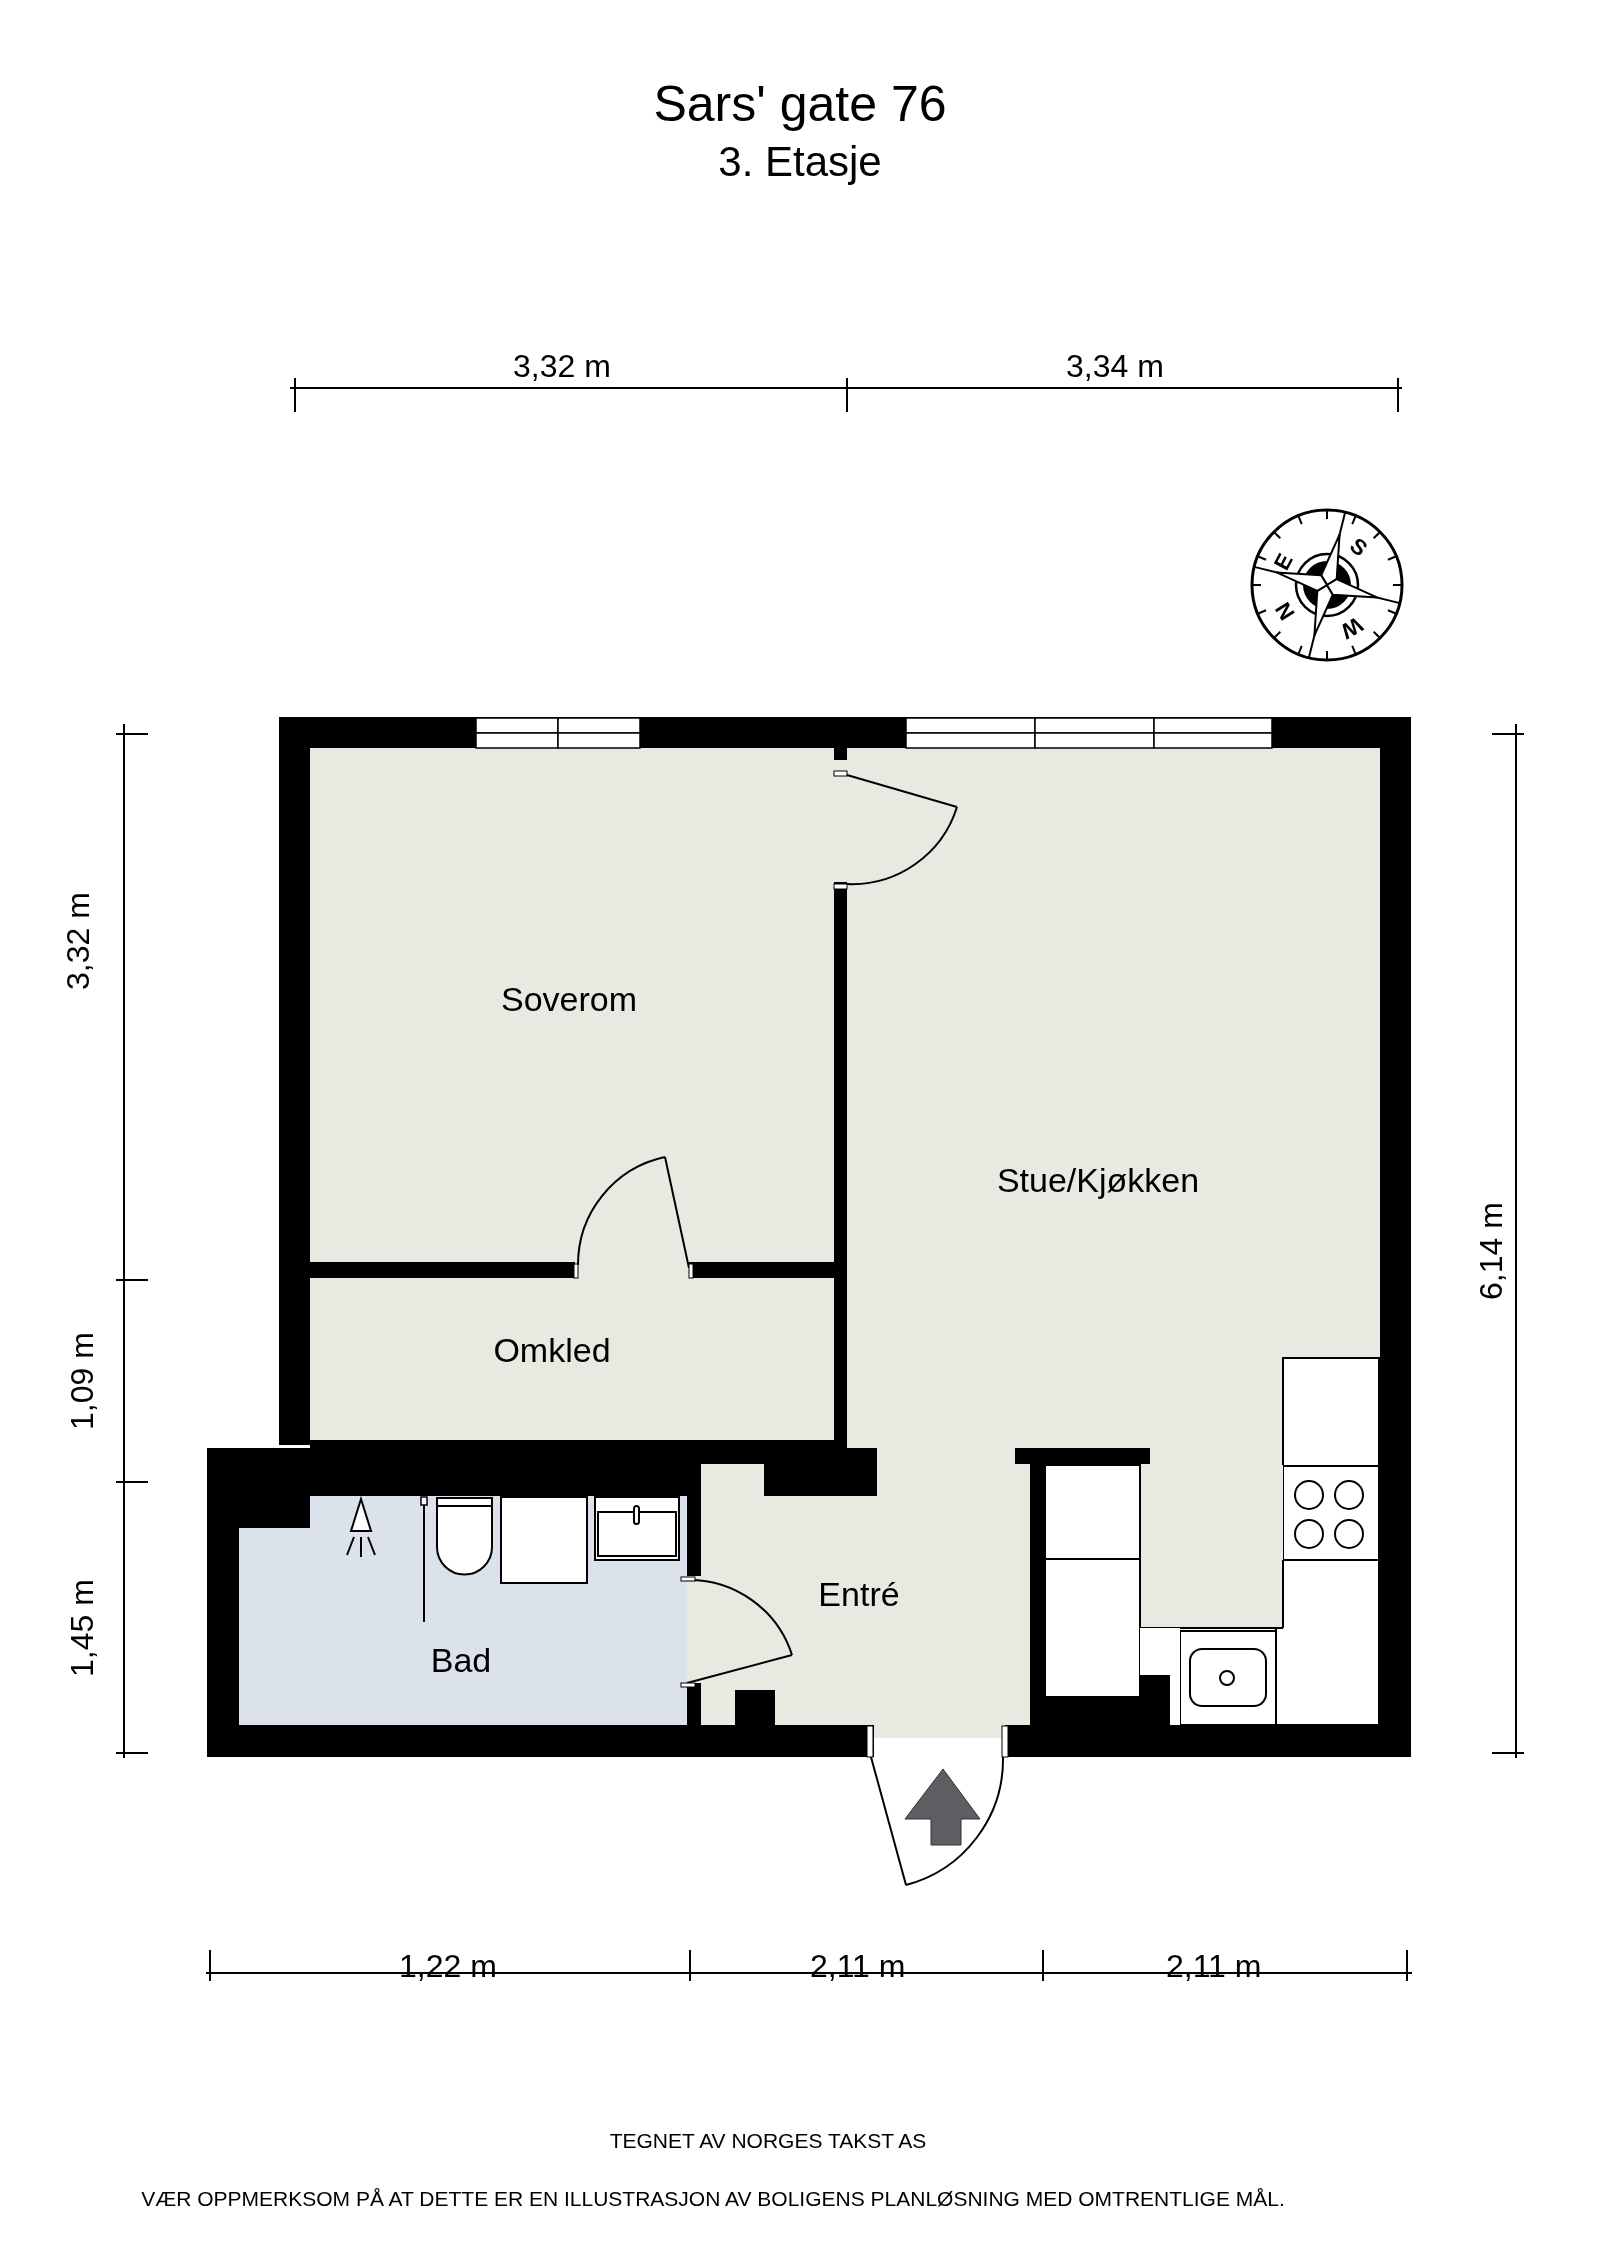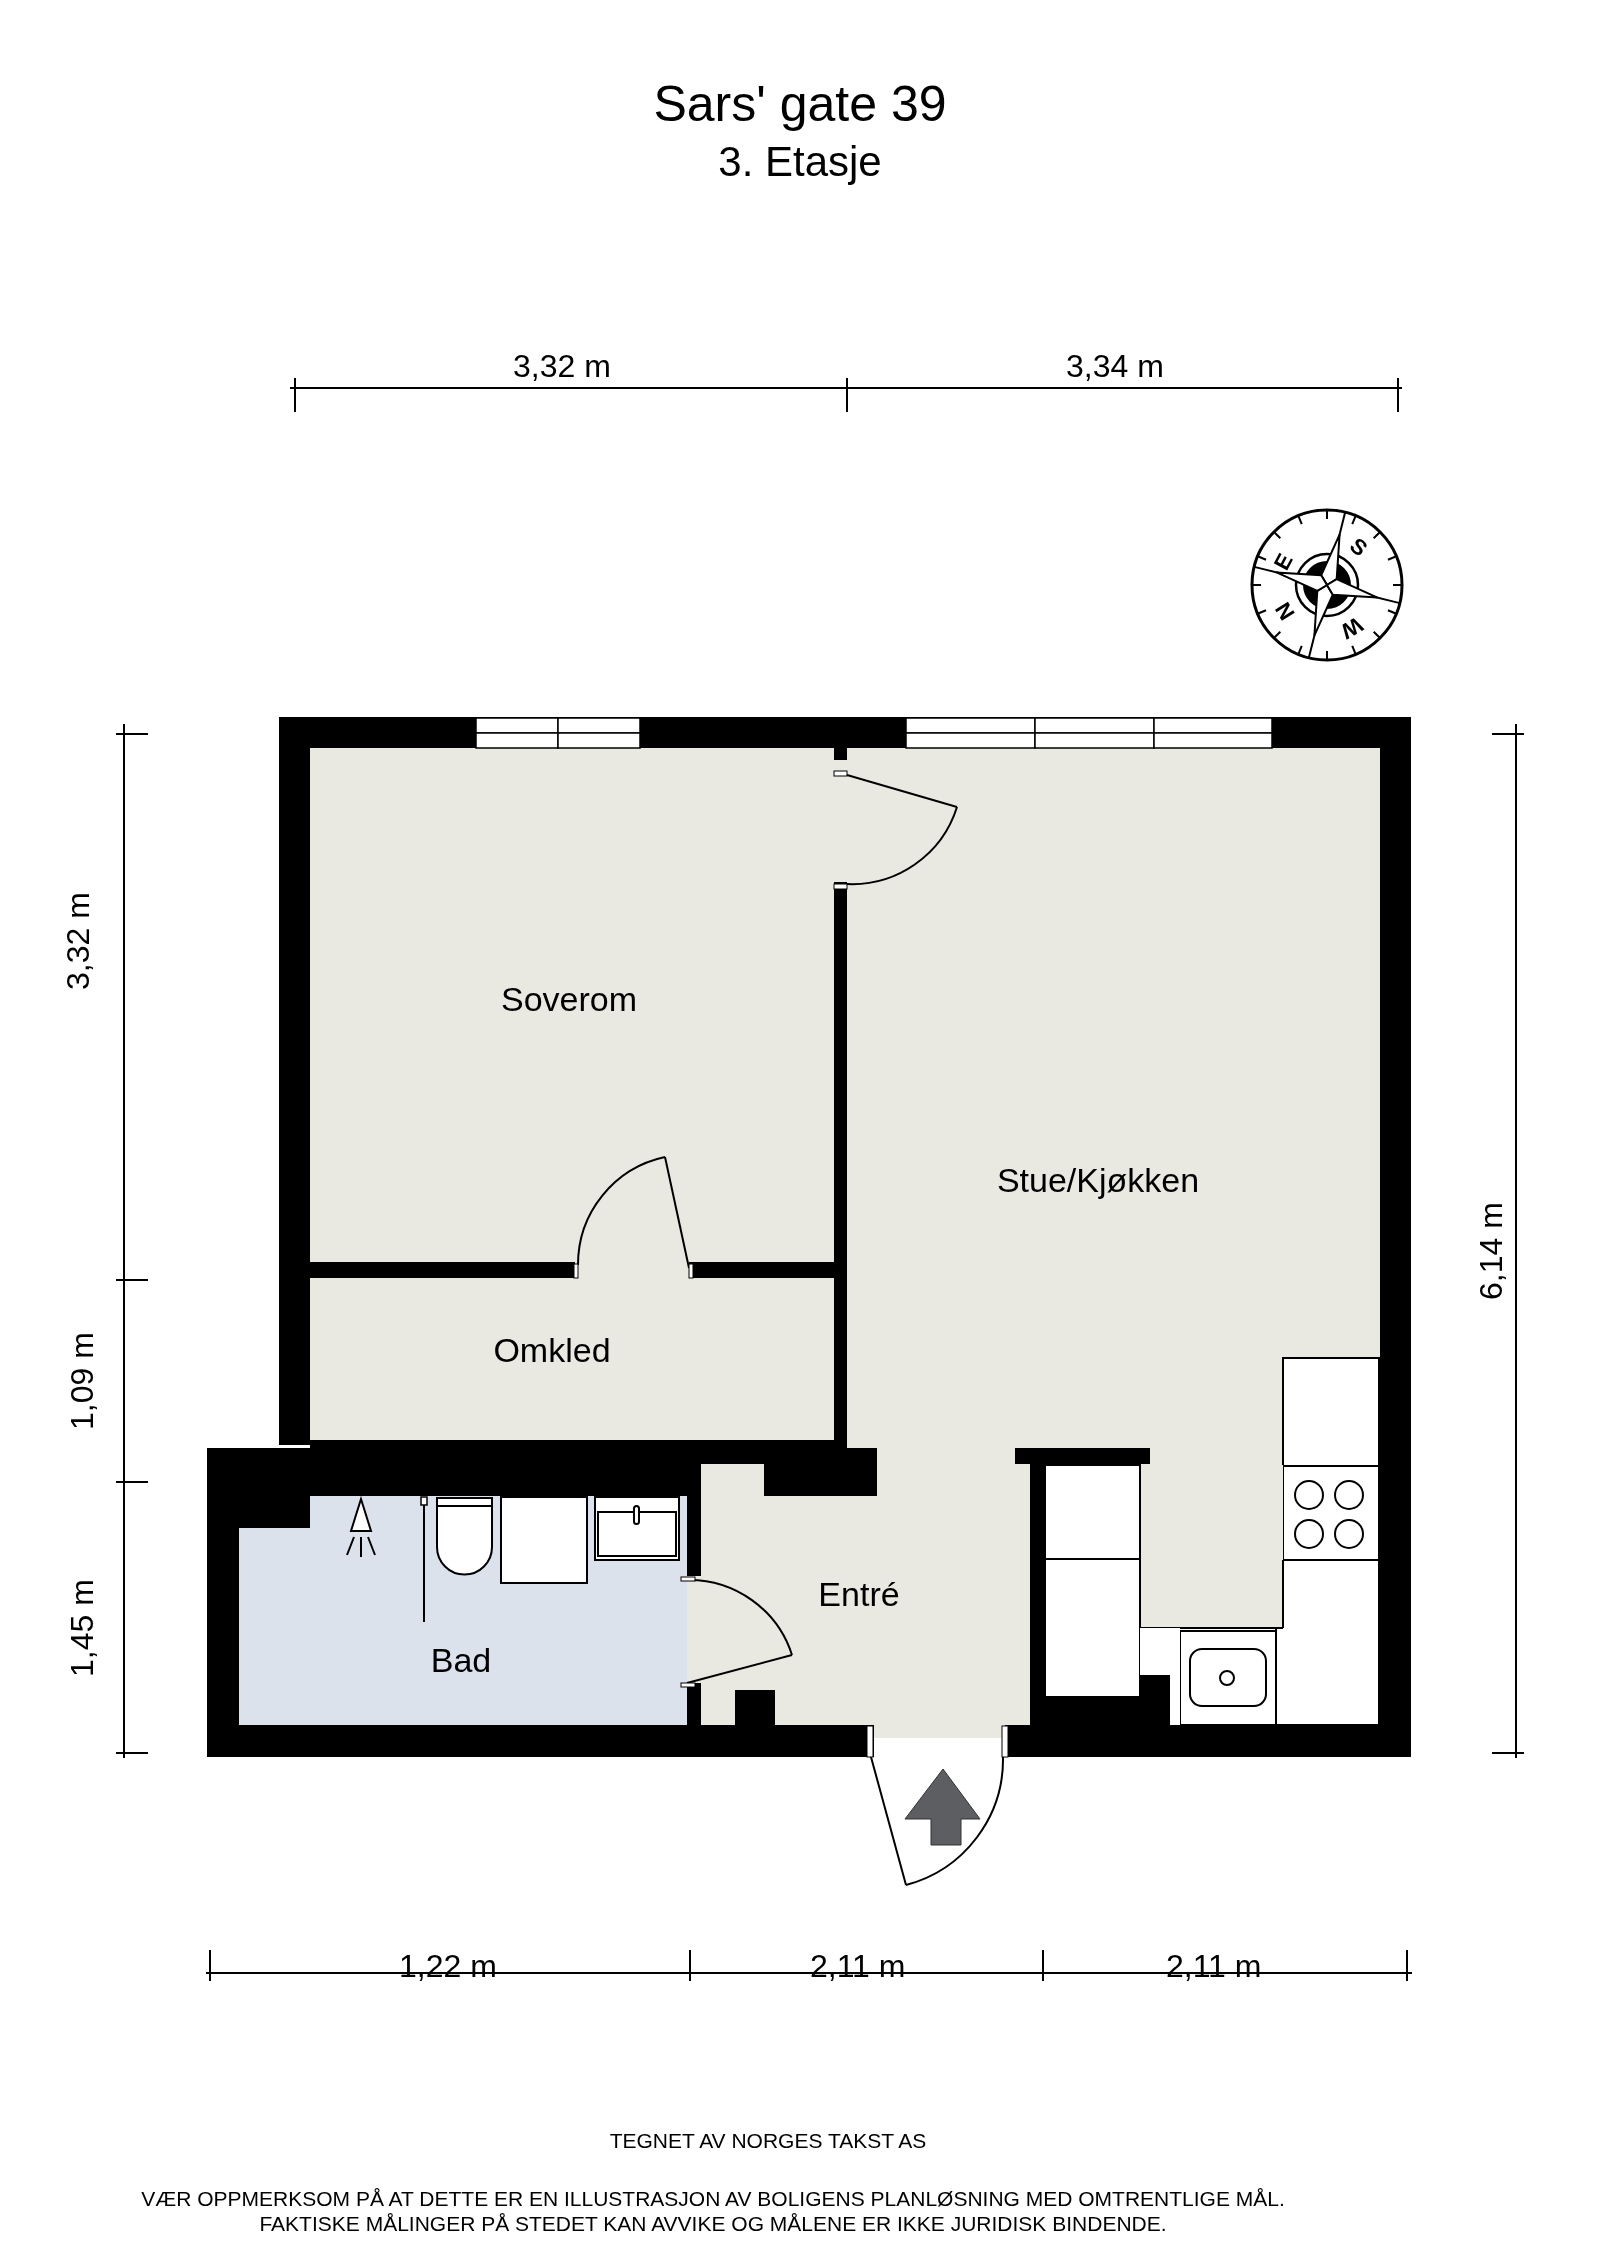--- a/index.html
+++ b/index.html
@@ -10,21 +10,21 @@
   .subtitle { left:0; width:1600px; text-align:center; top:137px; font-size:42px; line-height:50px; }
   .dim-label { font-size:32px; line-height:36px; white-space:nowrap; }
   .footer-1 { left:0; width:1536px; text-align:center; top:2129px; font-size:21px; }
   .footer-2 { left:0; width:1426px; text-align:center; top:2186px; font-size:21px; line-height:25px; }
   svg.plan { position:absolute; left:0; top:0; }
   .room-label { font-size:34px; font-family:"Liberation Sans", sans-serif; }
 </style>
 </head>
 <body>
 
-<div class="abs title">Sars' gate 39</div>
+<div class="abs title">Sars' gate 76</div>
 <div class="abs subtitle">3. Etasje</div>
 
 <svg class="plan" width="1600" height="2263" viewBox="0 0 1600 2263">
 
   <g stroke="#000" stroke-width="2">
     <line x1="290" y1="388" x2="1402" y2="388"></line>
     <line x1="295" y1="378" x2="295" y2="412"></line>
     <line x1="847" y1="378" x2="847" y2="412"></line>
     <line x1="1398" y1="378" x2="1398" y2="412"></line>
   </g>
@@ -262,14 +262,13 @@
 
 <div class="abs dim-label" style="left:1473px; top:1300px; transform:rotate(-90deg); transform-origin:left top;">6,14 m</div>
 
 <div class="abs dim-label" style="left:399px; top:1948px;">1,22 m</div>
 <div class="abs dim-label" style="left:810px; top:1948px;">2,11 m</div>
 <div class="abs dim-label" style="left:1166px; top:1948px;">2,11 m</div>
 
 <div class="abs footer-1">TEGNET AV NORGES TAKST AS</div>
 <div class="abs footer-2">
   <div>VÆR OPPMERKSOM PÅ AT DETTE ER EN ILLUSTRASJON AV BOLIGENS PLANLØSNING MED OMTRENTLIGE MÅL.</div>
-  <div>FAKTISKE MÅLINGER PÅ STEDET KAN AVVIKE OG MÅLENE ER IKKE JURIDISK BINDENDE.</div>
 </div>
 
 </body></html>

